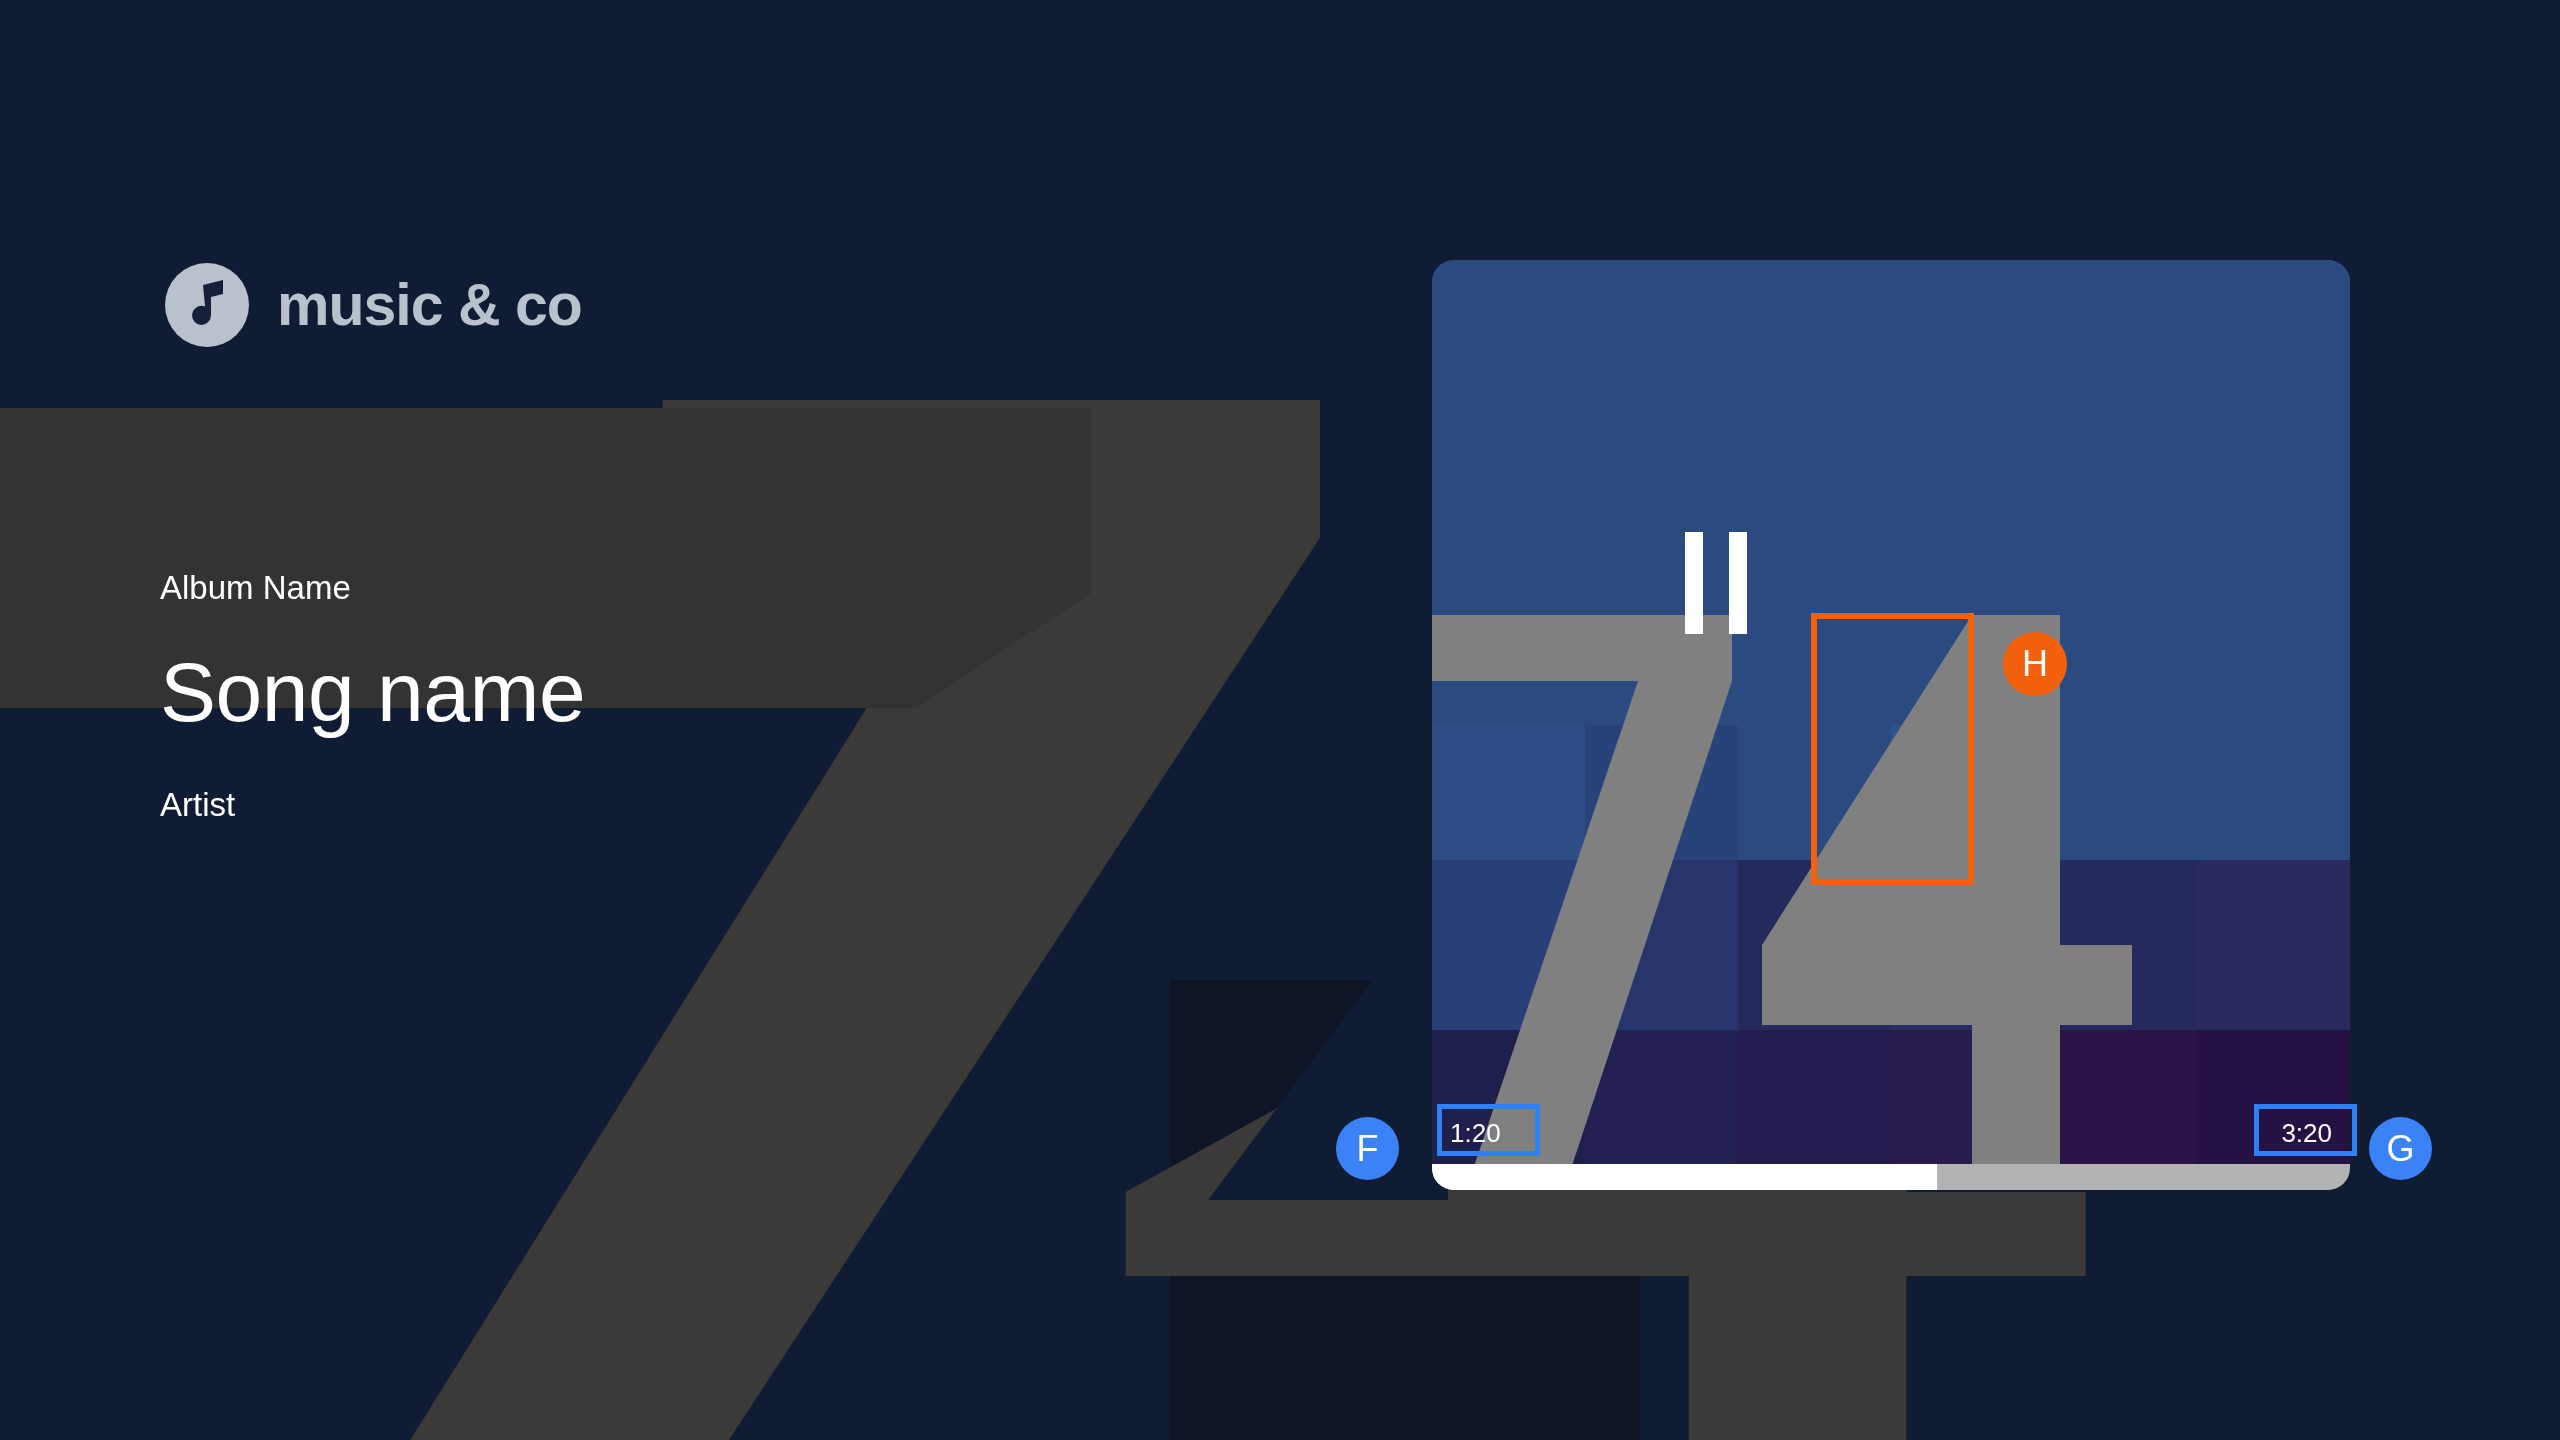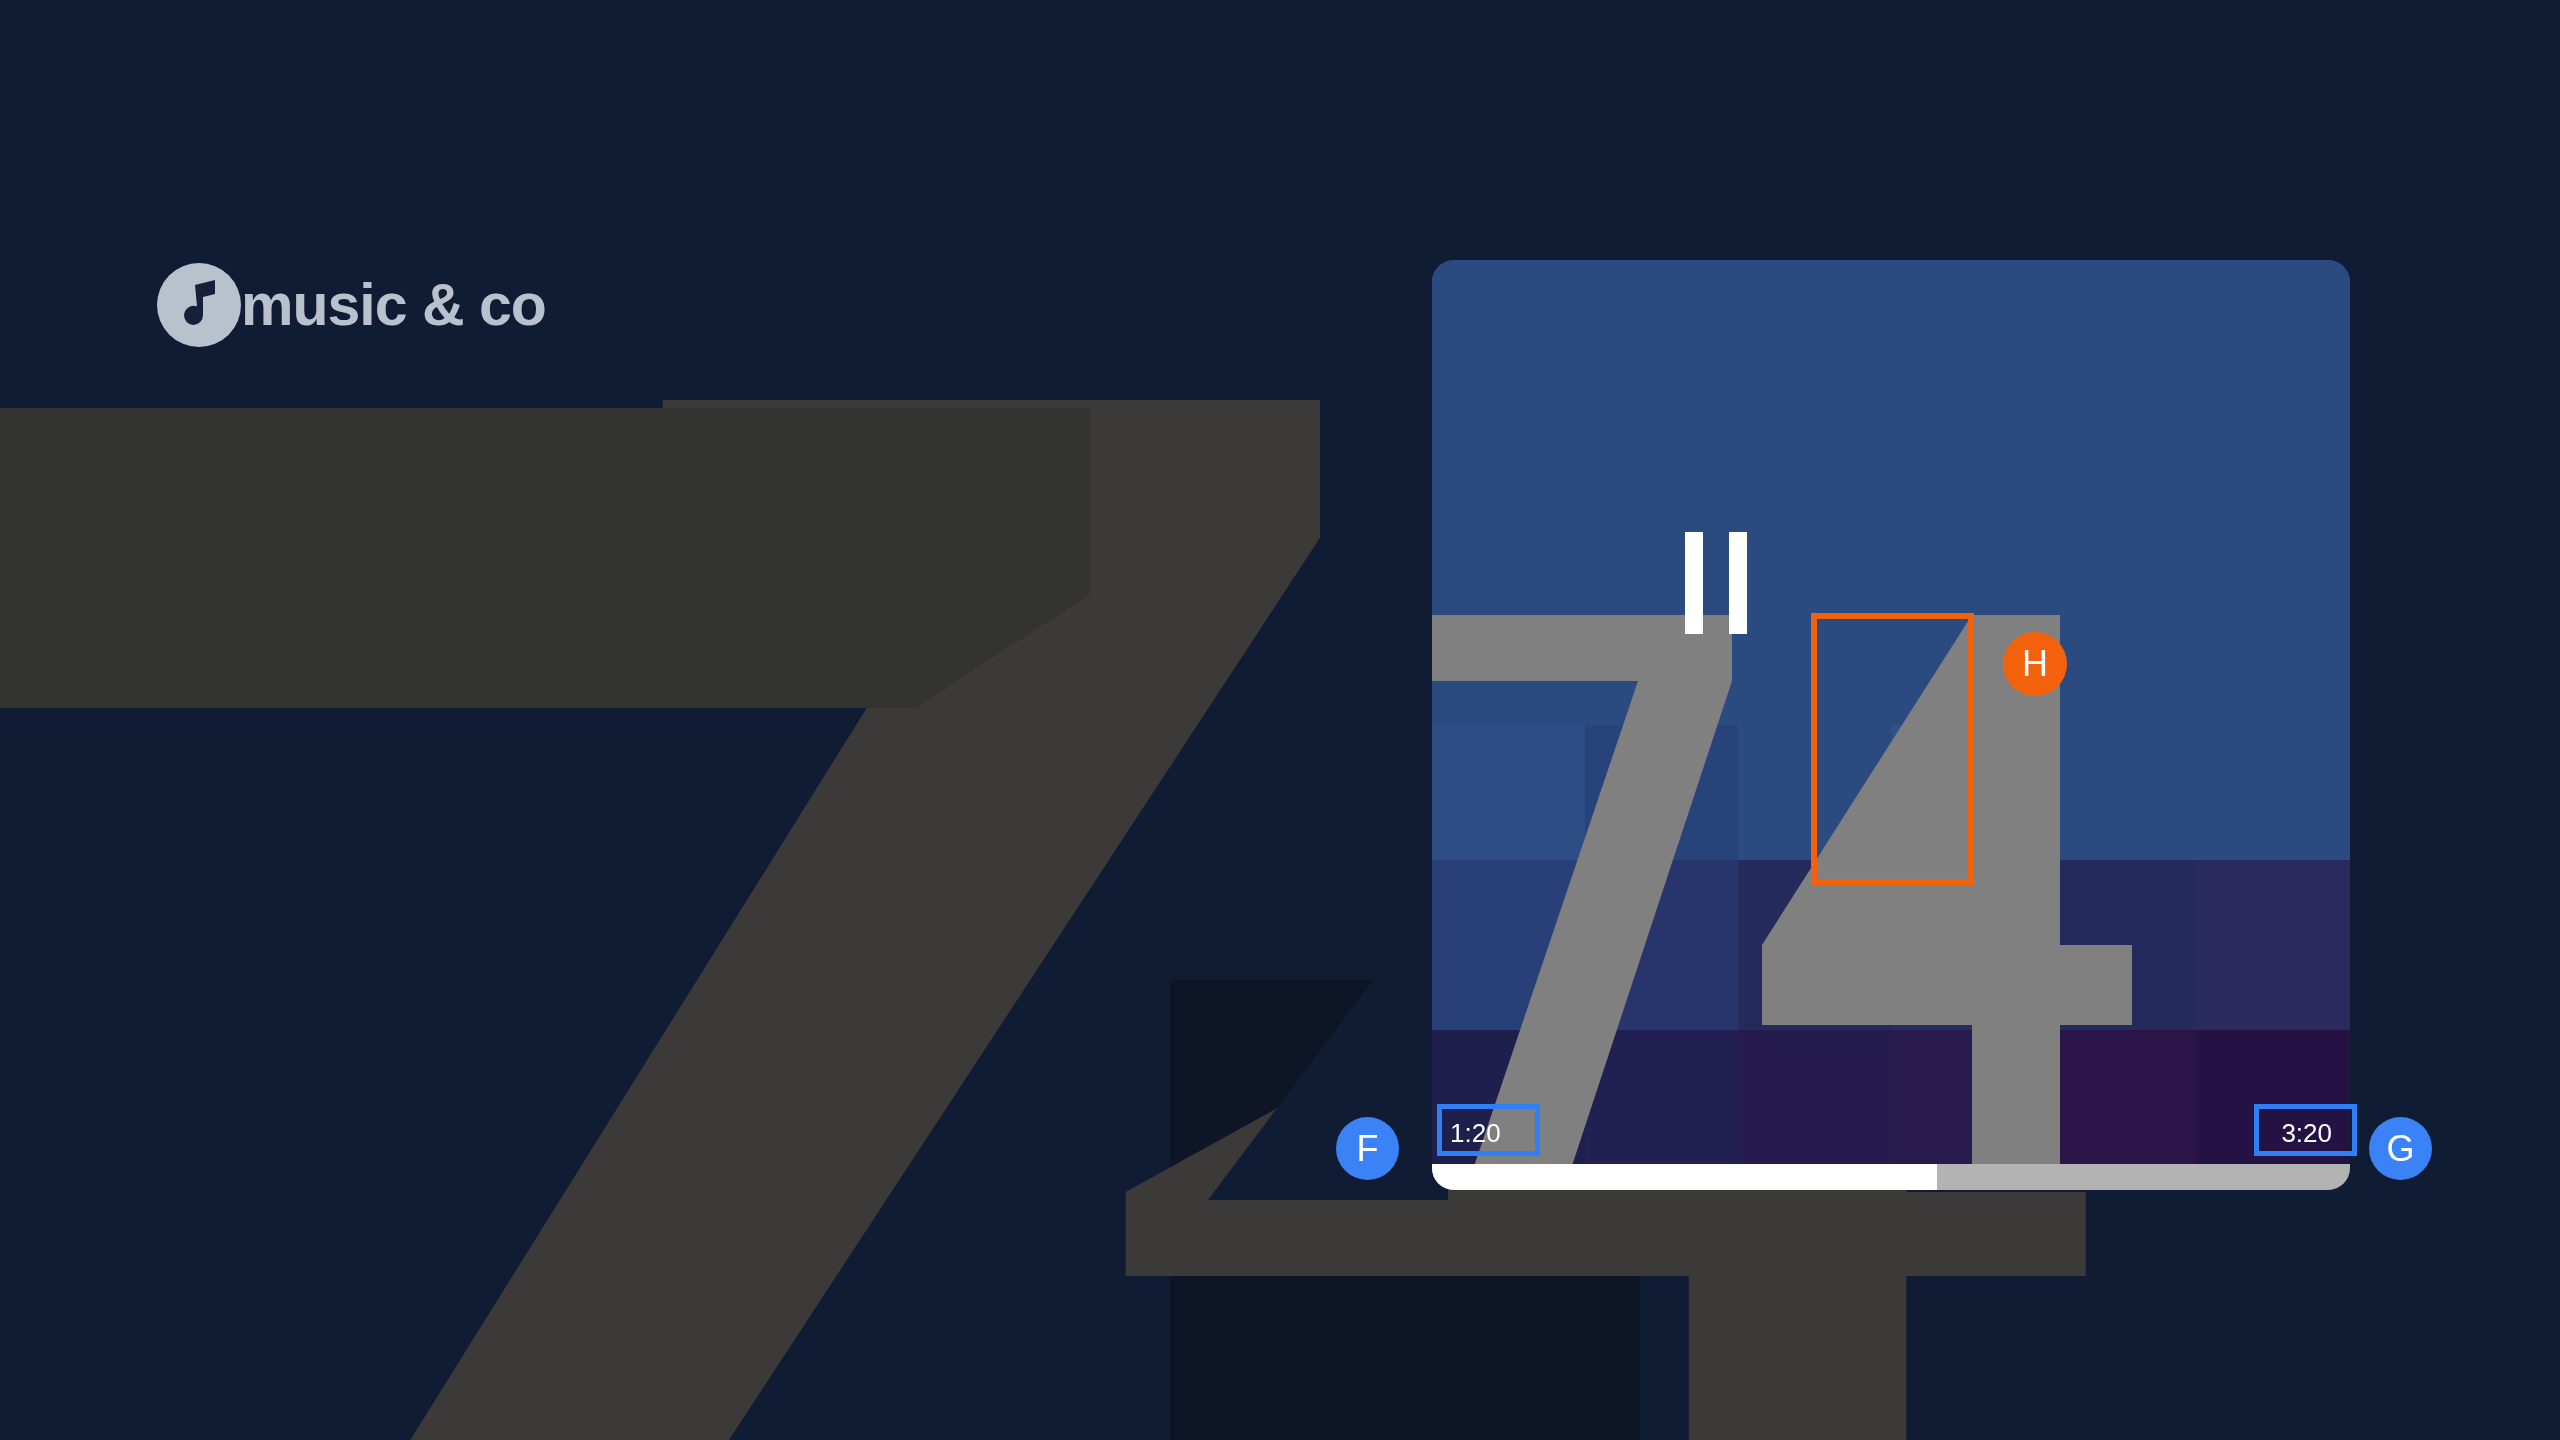--- a/index.html
+++ b/index.html
@@ -90,24 +90,25 @@
     left: 0;
     top: 700px;
     width: 670px;
     height: 0px;
     background: #333331;
   }
 
   
   .logo-row {
     position: absolute;
-    left: 157px;
+    left: 165px;
     top: 263px;
     display: flex;
     align-items: center;
+    gap: 28px;
     text-align: center;
   }
   .logo-mark {
     width: 84px;
     height: 84px;
     border-radius: 50%;
     background: #b9c1cd;
     position: relative;
     flex: none;
   }
@@ -296,20 +297,25 @@
 
   <div class="logo-row">
     <div class="logo-mark">
       <svg width="84" height="84" viewBox="0 0 84 84" aria-hidden="true">
         <path d="M38 22 L58 17 L58 31 L46 34 L46 52 A9.5 9.5 0 1 1 38 43 A9.6 9.6 0 0 1 40 43.2 Z" fill="#16203a"></path>
       </svg>
     </div>
     <div class="logo-text">music &amp; co</div>
   </div>
 
+  <div class="meta">
+    <p class="meta-album">Album Name</p>
+    <p class="meta-title">Song name</p>
+    <p class="meta-artist">Artist</p>
+  </div>
 
   <div class="album-card">
 
     <div class="album-head"></div>
 
     <div class="mosaic" id="mosaic">
         <div style="background: rgb(42, 74, 128);"></div>
         <div style="background: rgb(42, 74, 128);"></div>
         <div style="background: rgb(42, 74, 128);"></div>
         <div style="background: rgb(42, 74, 128);"></div>

